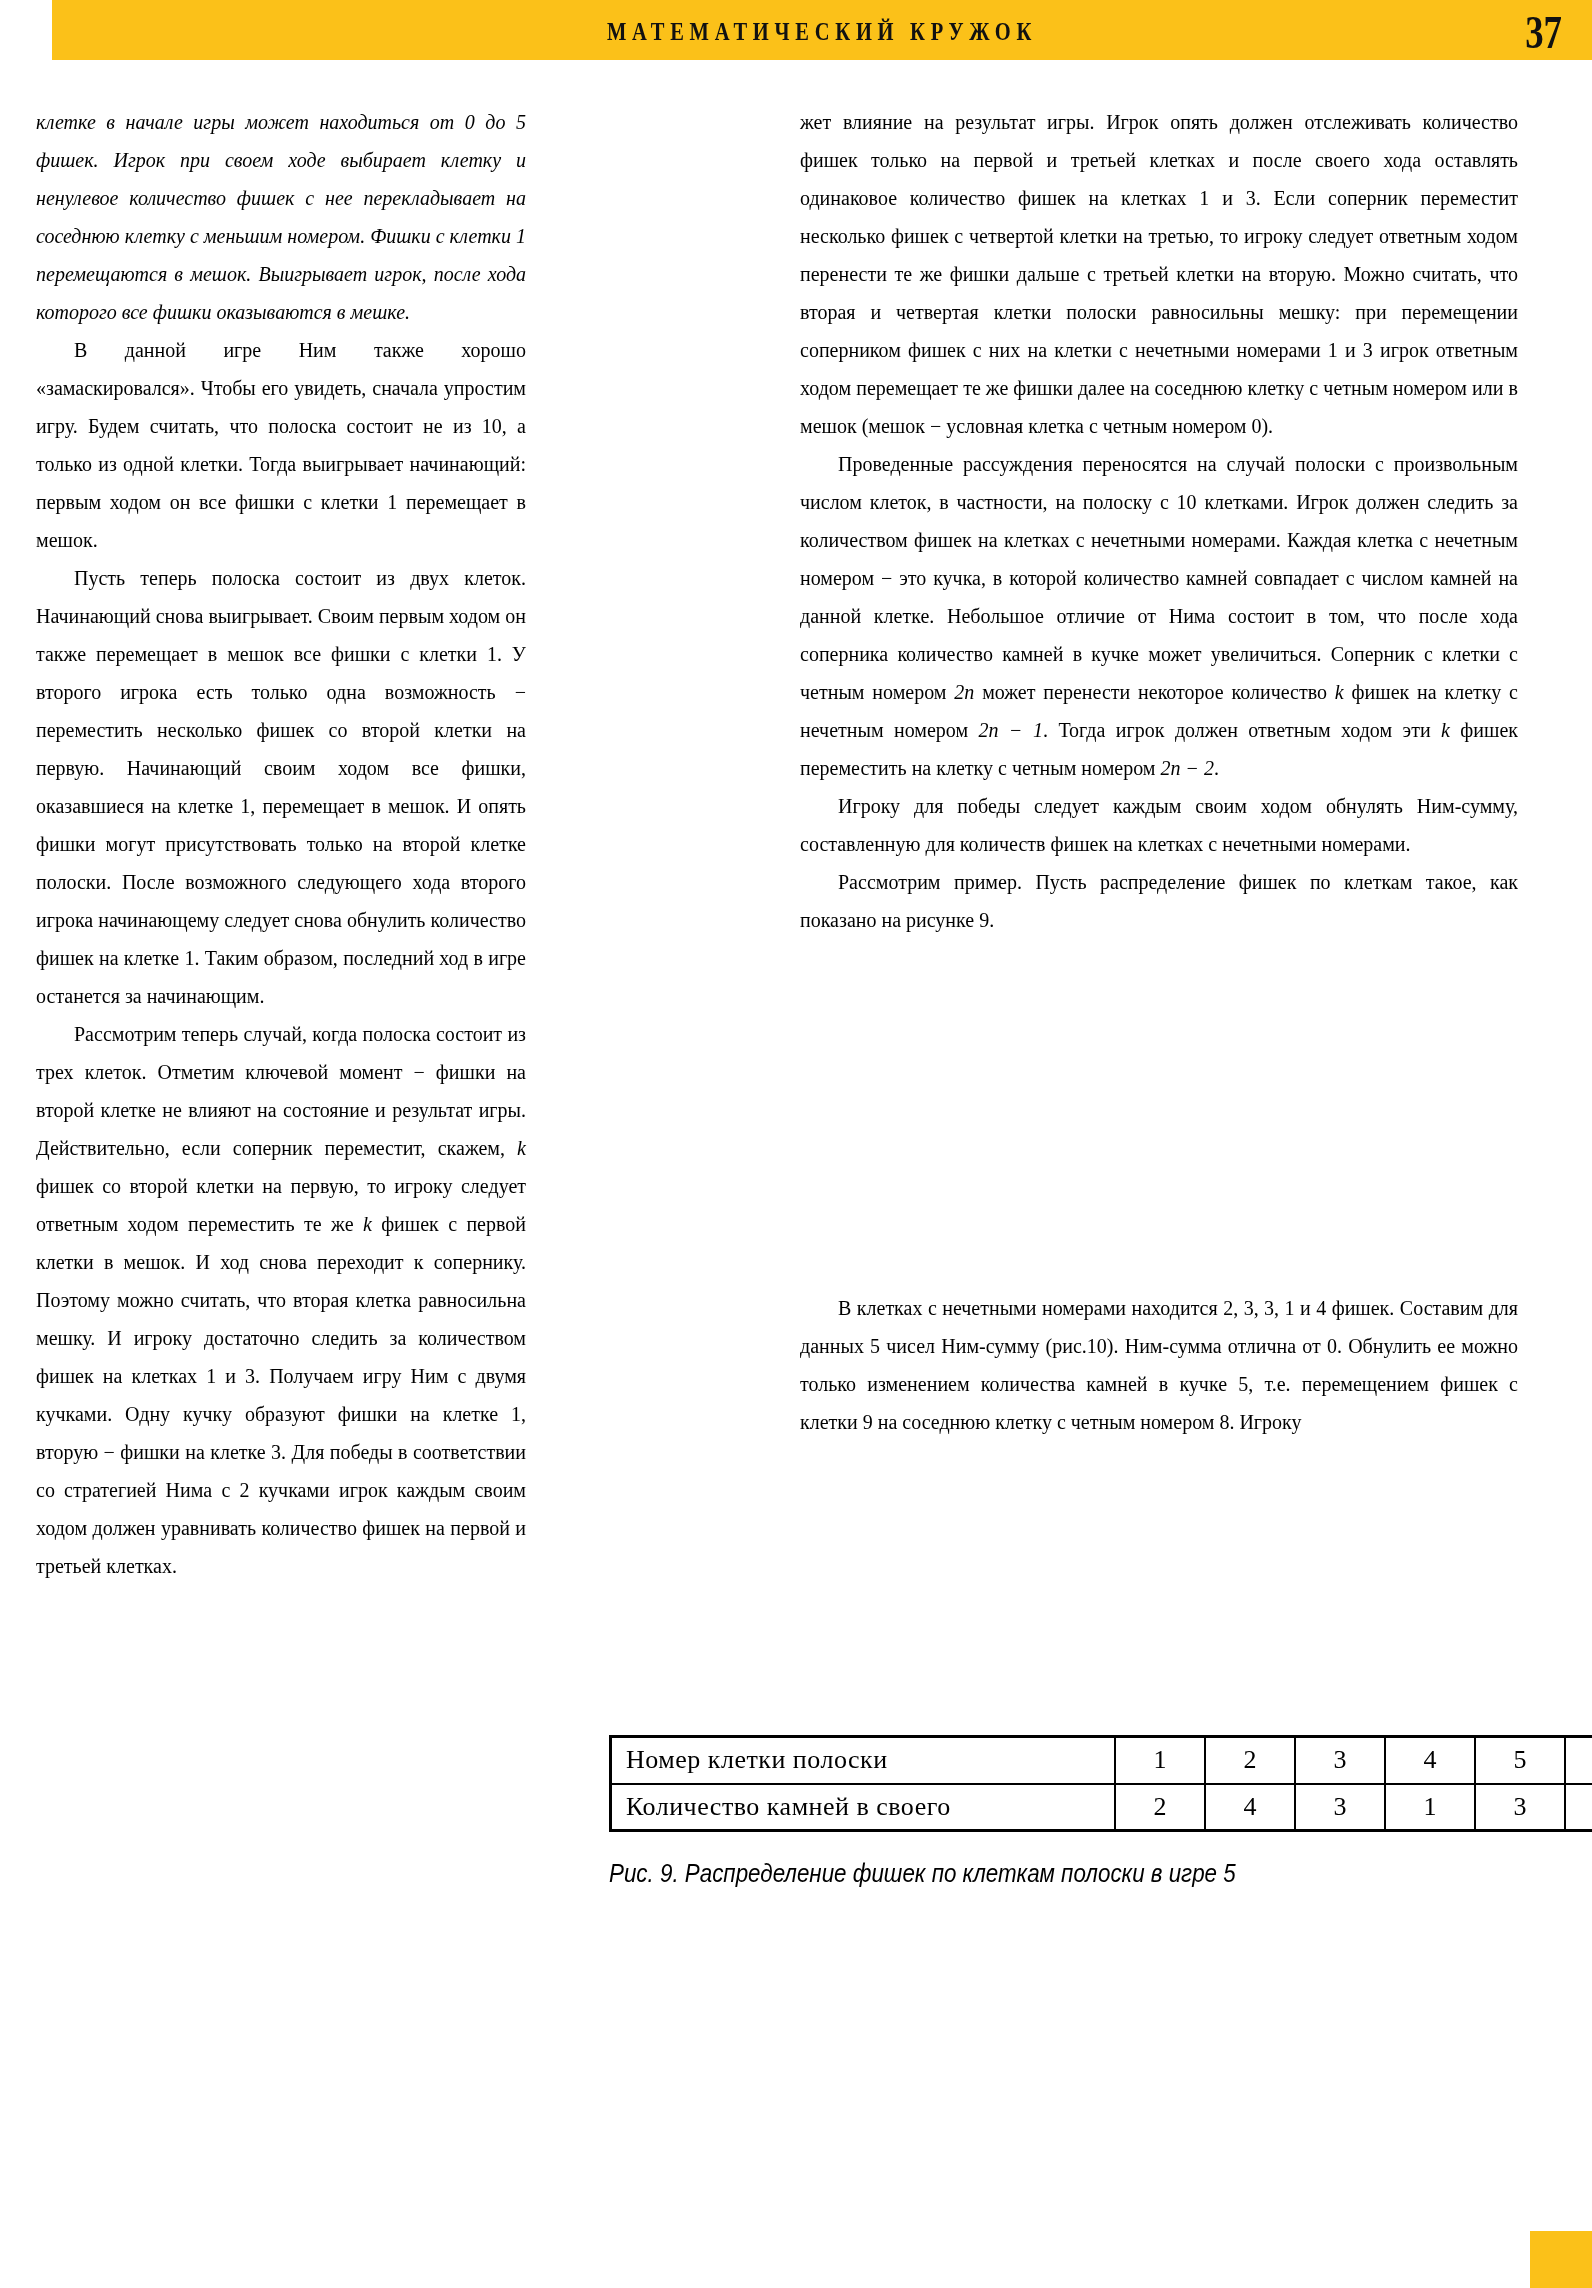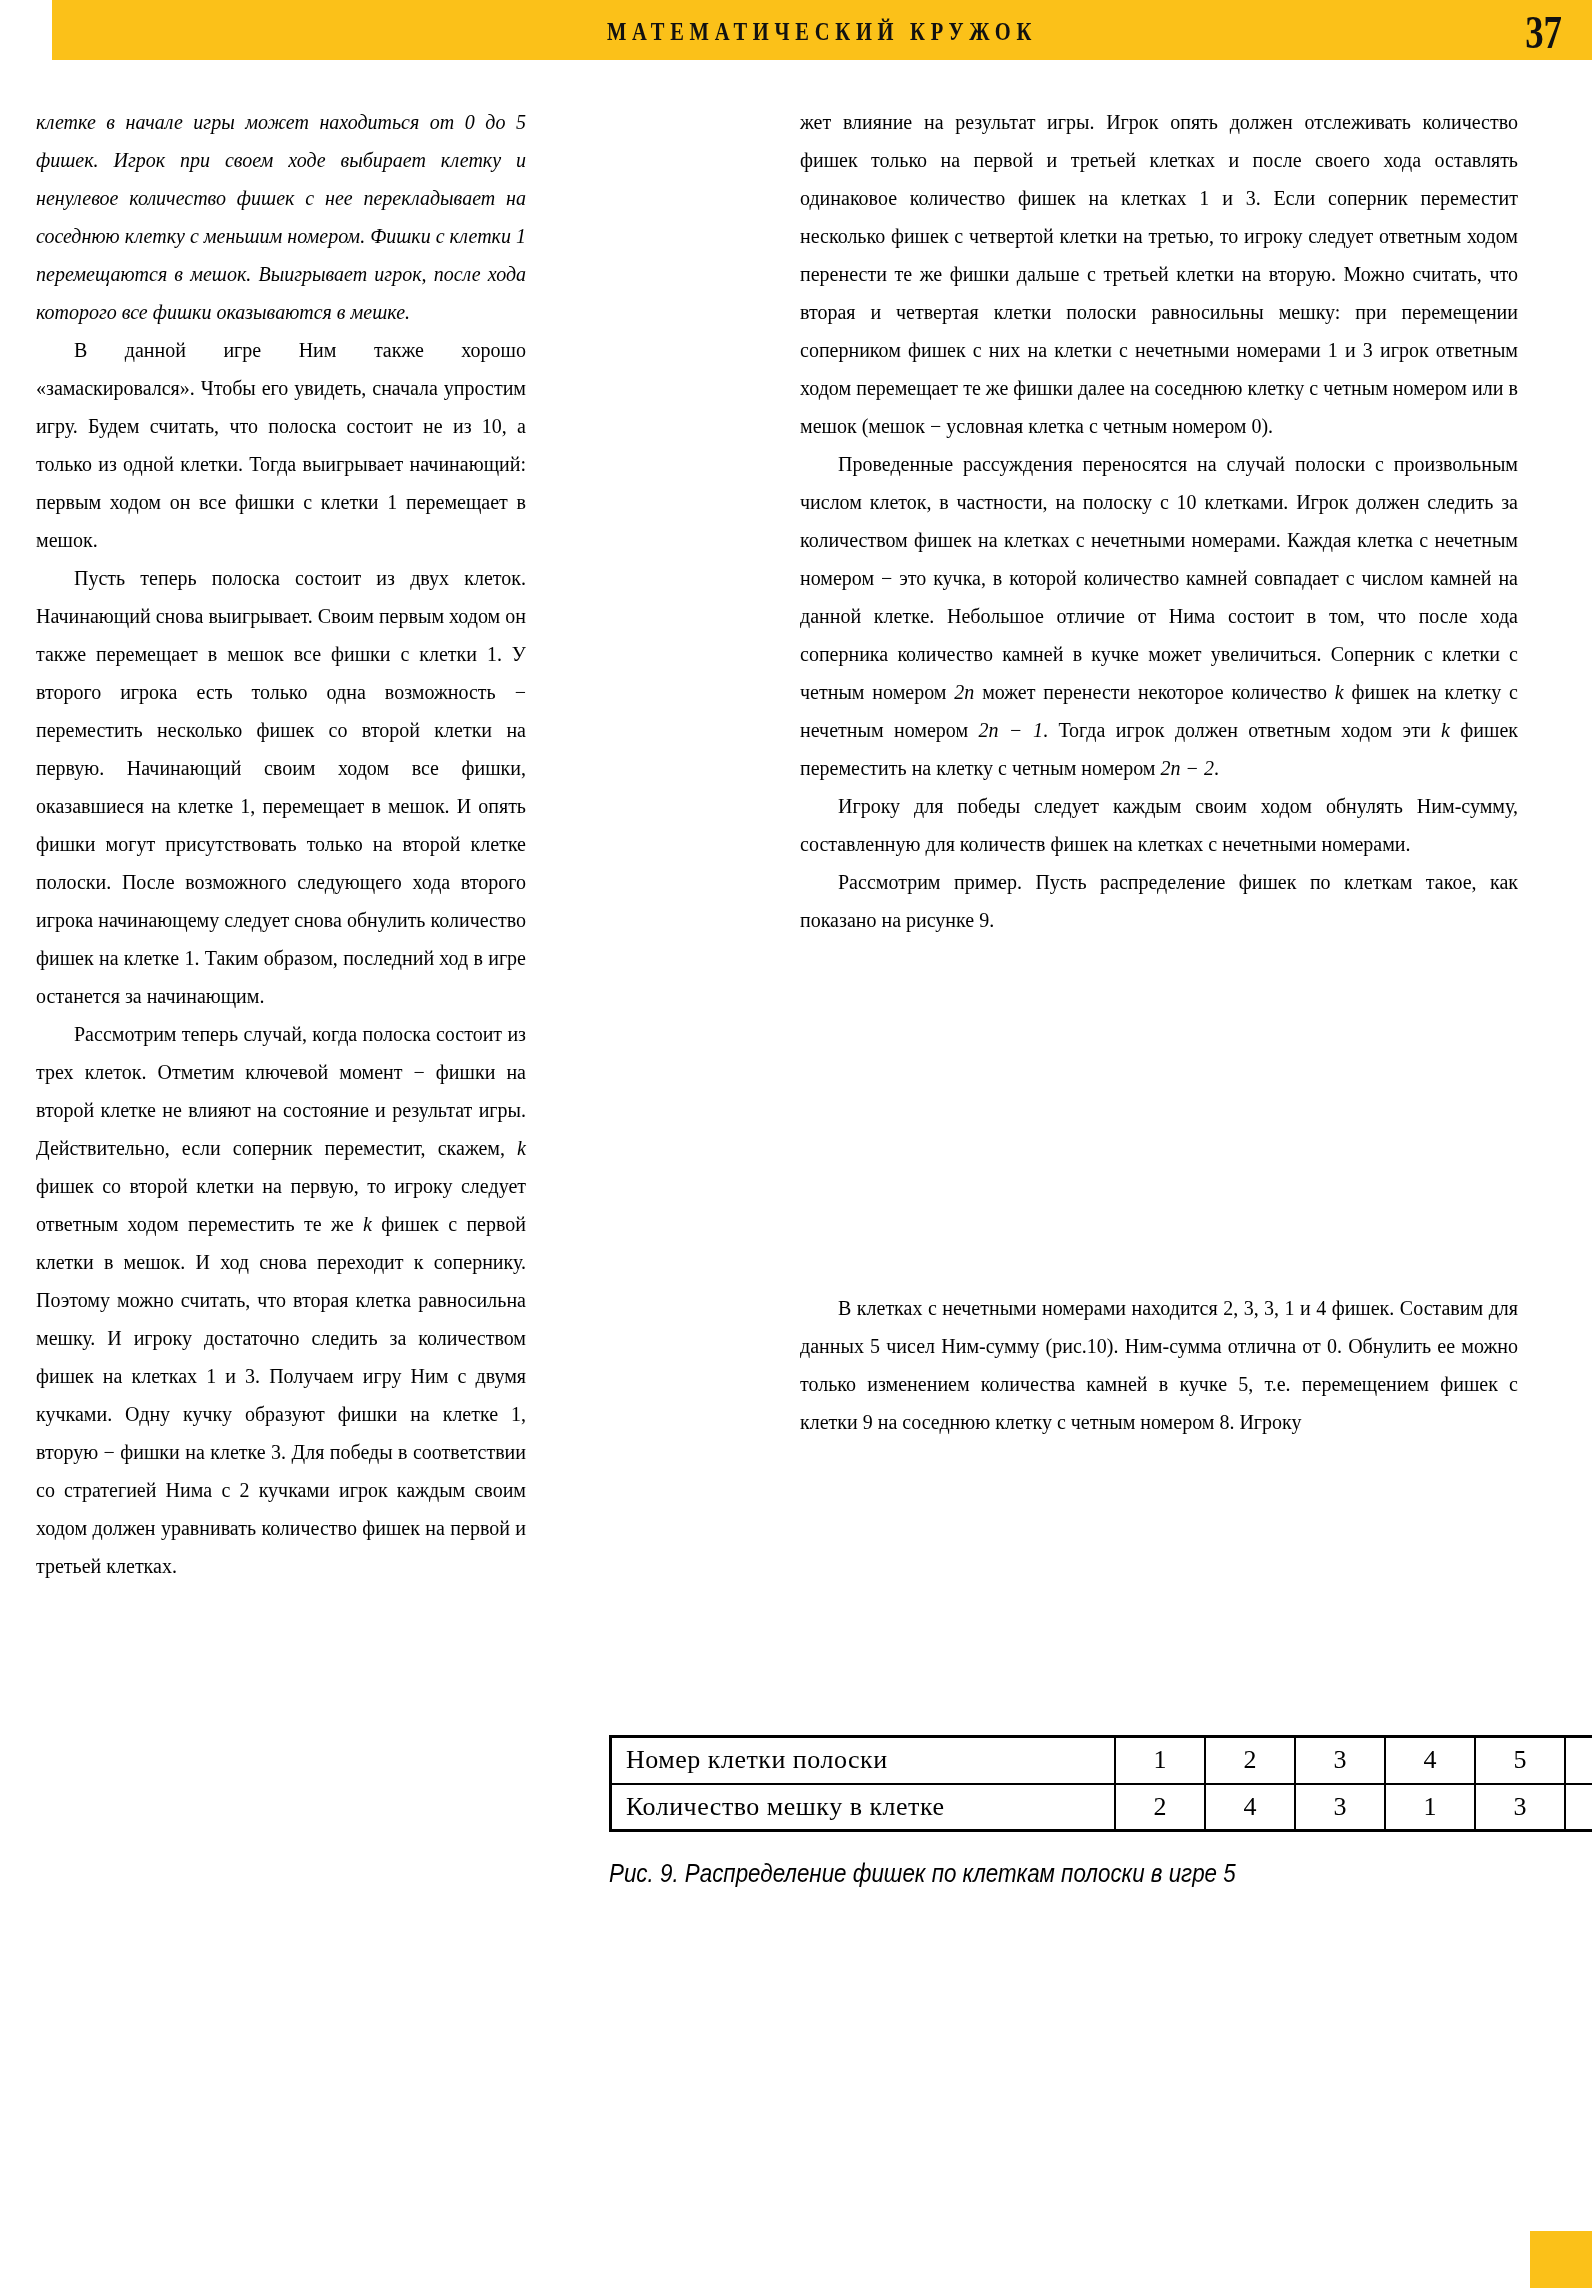--- a/index.html
+++ b/index.html
@@ -169,21 +169,21 @@
         <td class="numcell">3</td>
         <td class="numcell">4</td>
         <td class="numcell">5</td>
         <td class="numcell">6</td>
         <td class="numcell">7</td>
         <td class="numcell">8</td>
         <td class="numcell">9</td>
 
       </tr>
       <tr>
-        <td class="rowhead">Количество мешку в клетке</td>
+        <td class="rowhead">Количество камней в своего</td>
         <td class="numcell">2</td>
         <td class="numcell">4</td>
         <td class="numcell">3</td>
         <td class="numcell">1</td>
         <td class="numcell">3</td>
         <td class="numcell">3</td>
         <td class="numcell">1</td>
         <td class="numcell">2</td>
         <td class="numcell">4</td>
 

